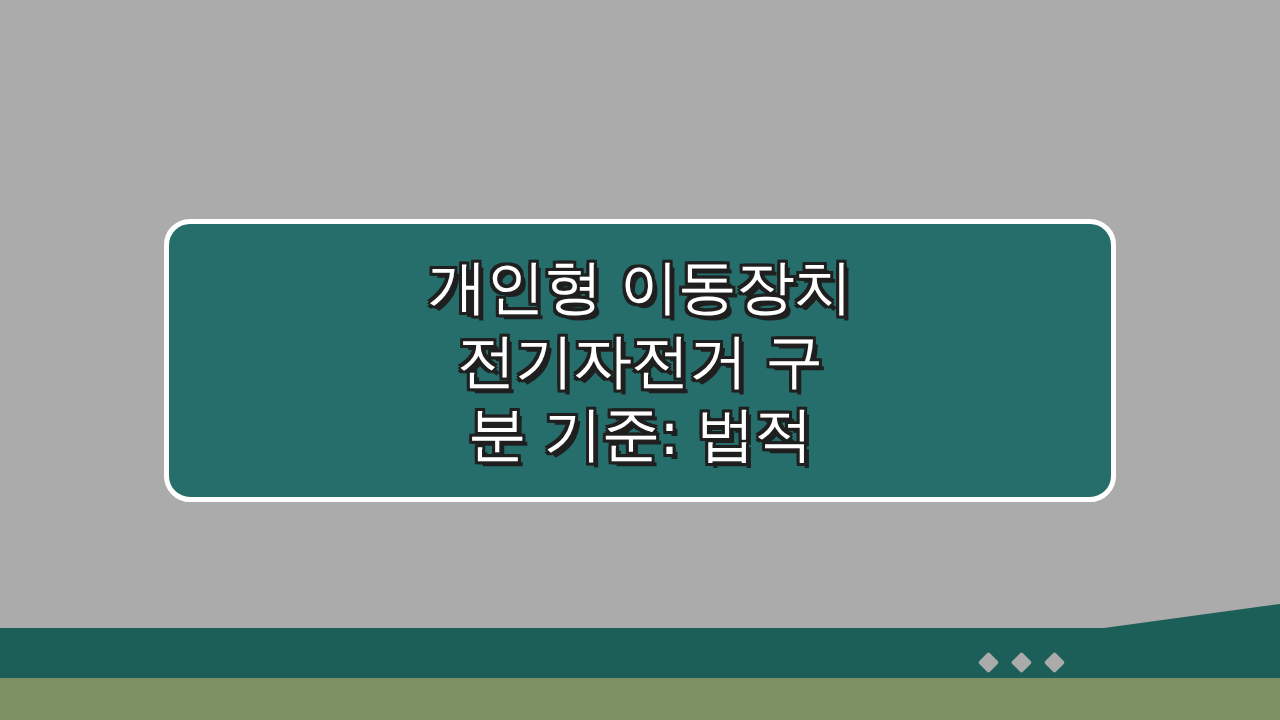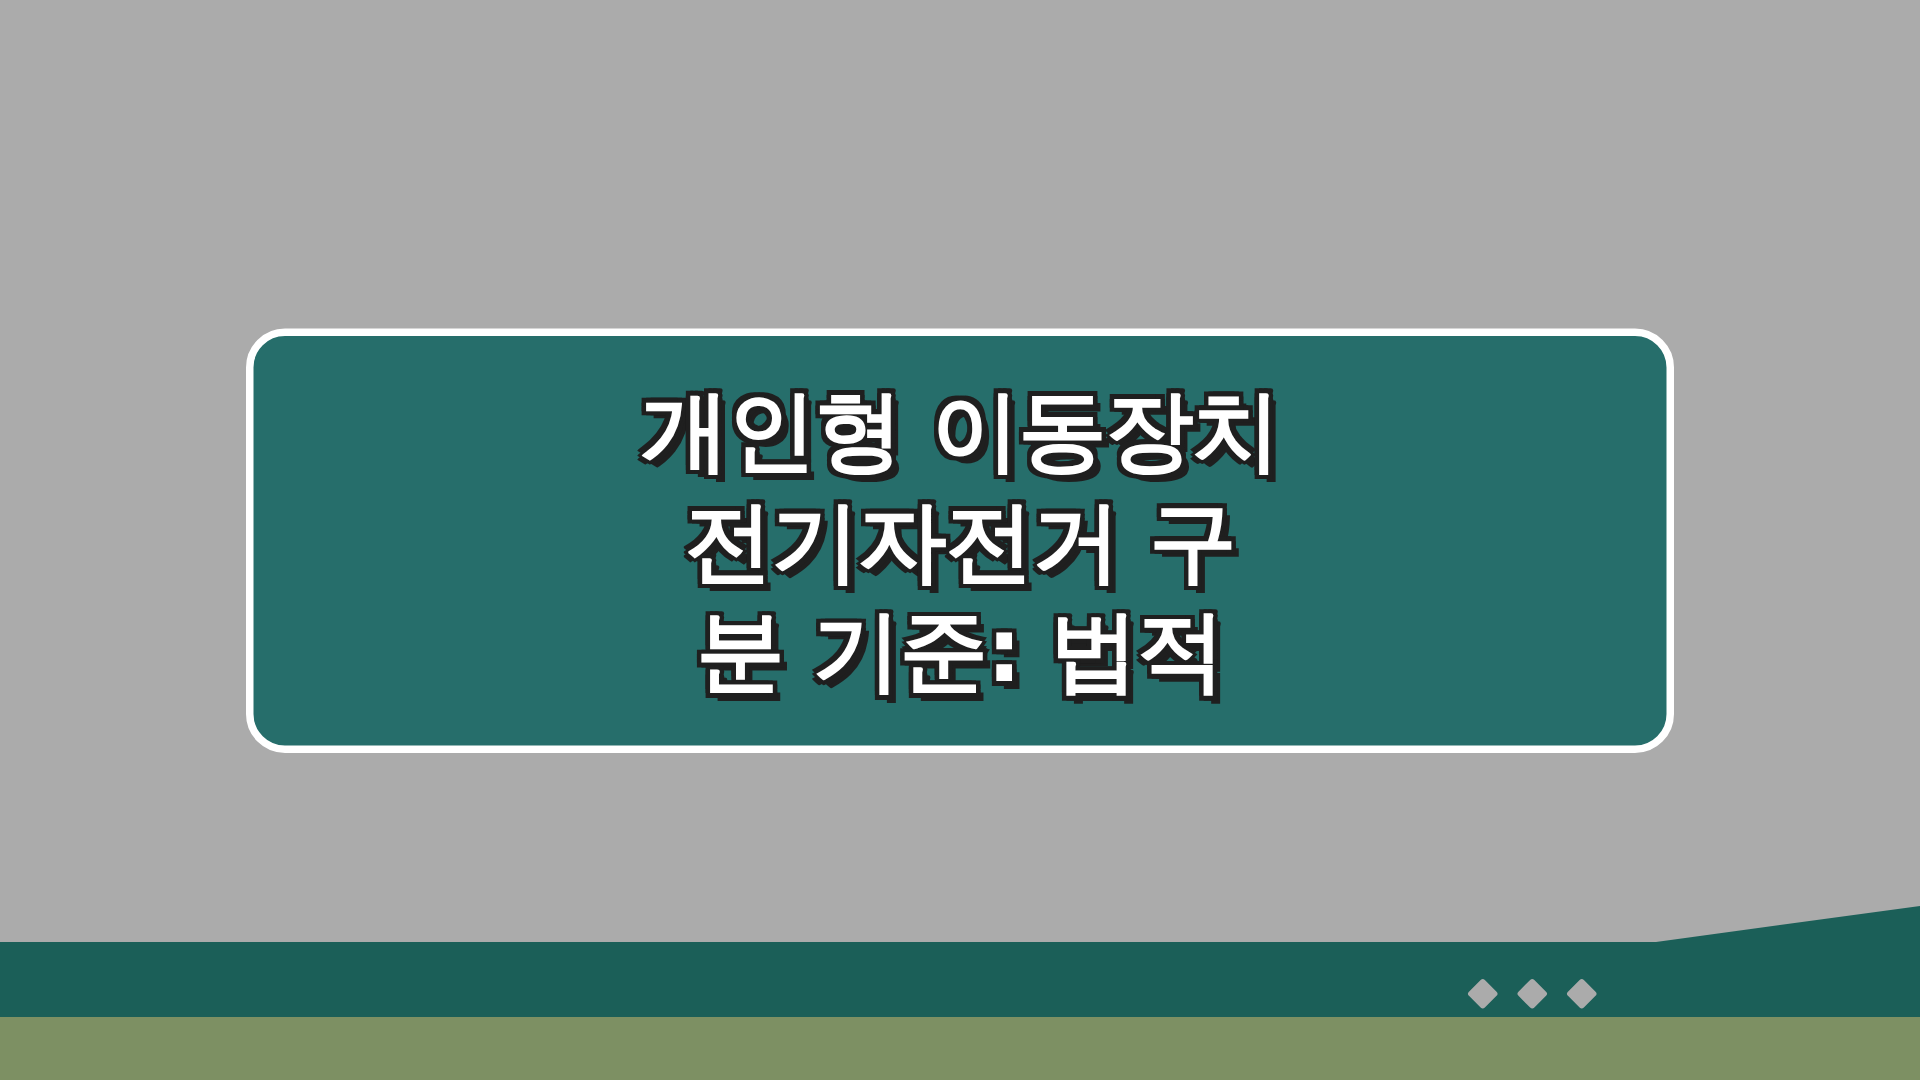--- a/index.html
+++ b/index.html
@@ -78,21 +78,21 @@
     display: flex;
     align-items: center;
     justify-content: center;
   }
   .title-text {
     width: 560px;
     margin: 0;
     text-align: center;
     color: #ffffff;
     font-family: "DejaVu Sans", sans-serif;
-    font-weight: bold;
+    font-weight: normal;
     font-size: 59px;
     line-height: 1.25;
     letter-spacing: -1px;
     white-space: pre-line;
     text-shadow:
       -3px -3px 0 #1f1f1f,
        3px -3px 0 #1f1f1f,
       -3px  3px 0 #1f1f1f,
        3px  3px 0 #1f1f1f,
        0px  3px 0 #1f1f1f,

